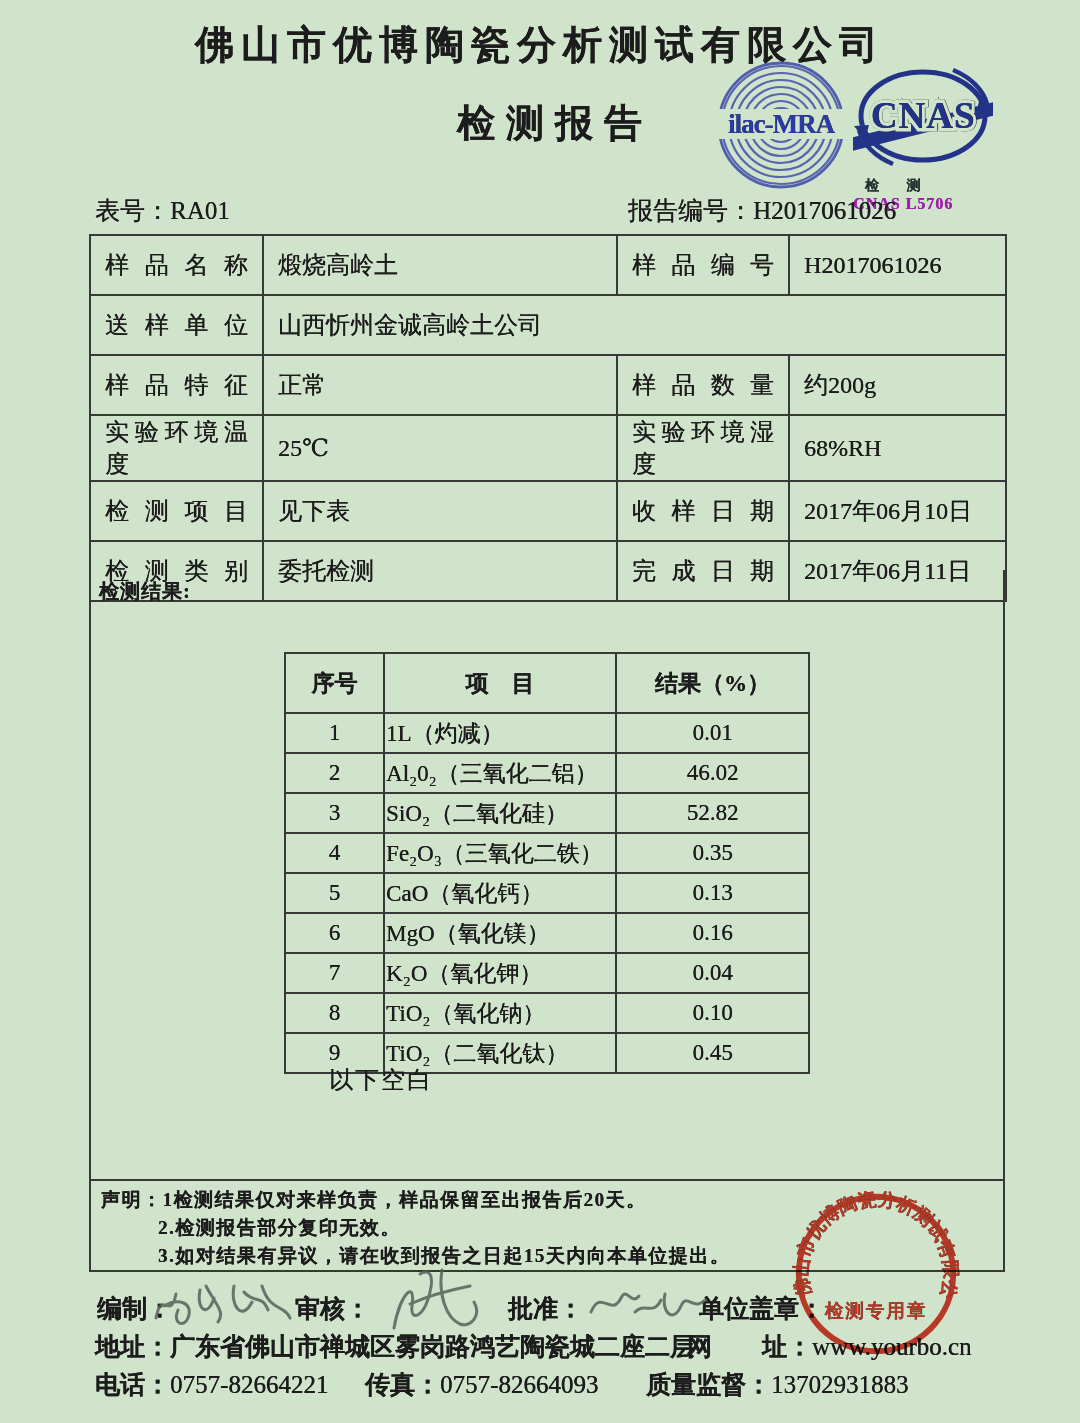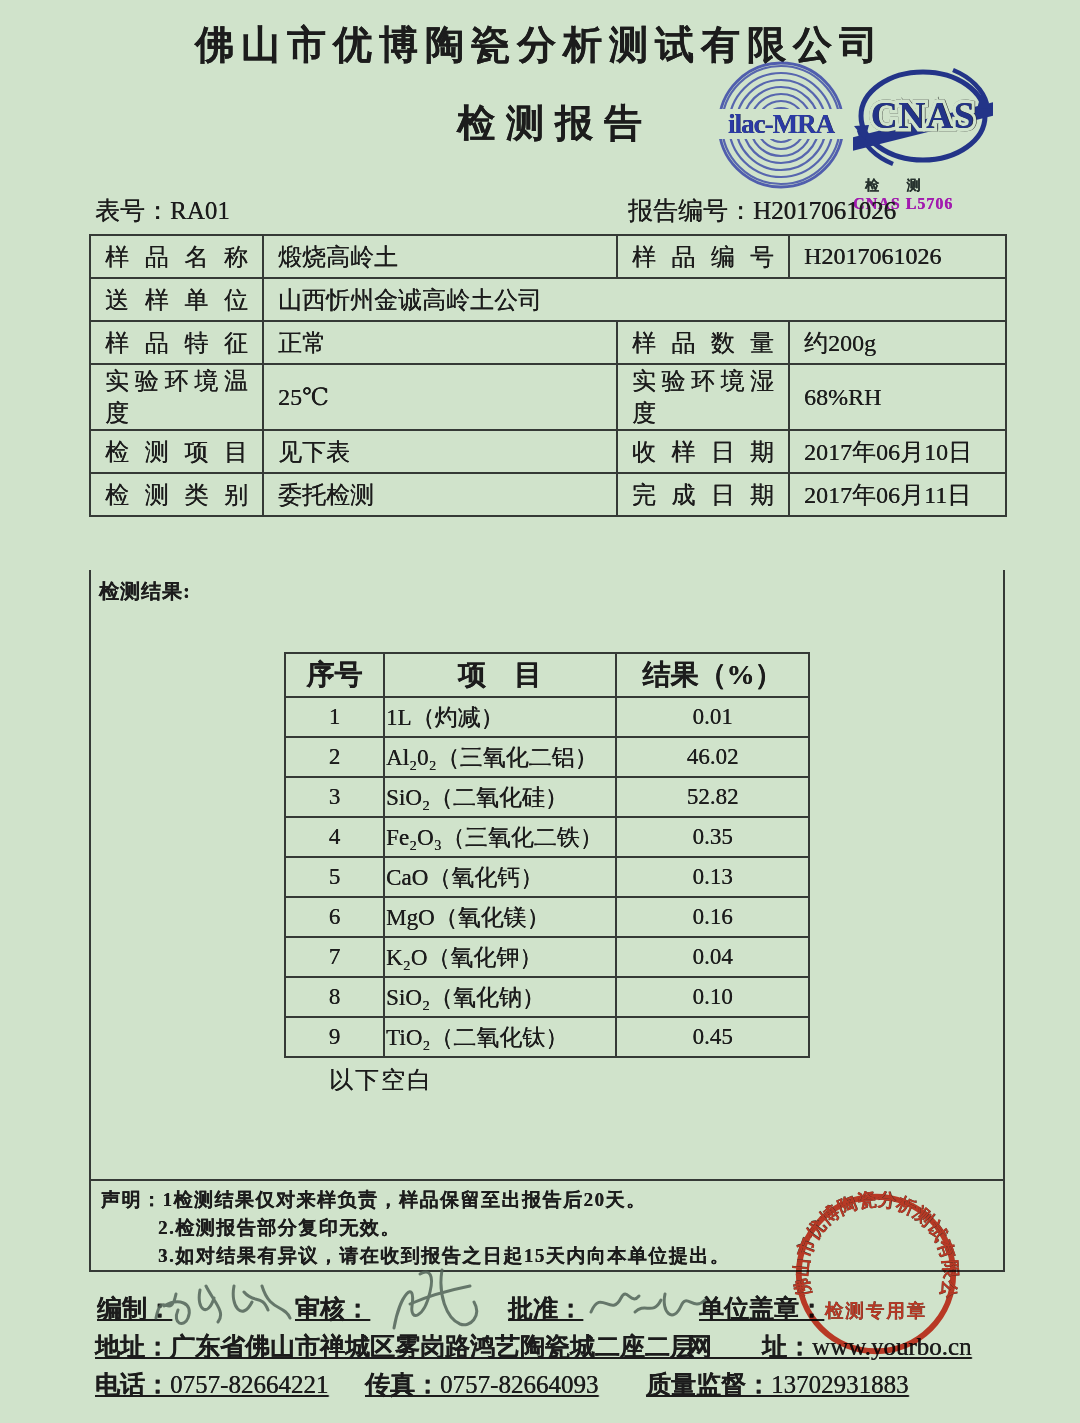--- a/index.html
+++ b/index.html
@@ -32,49 +32,49 @@
 
   
   .meta-left  { top:194px; left:95px;  font-size:25px; }
   .meta-right { top:194px; left:628px; font-size:25px; }
 
   
   table { border-collapse:collapse; table-layout:fixed; }
   td,th { border:2px solid #353a36; box-sizing:border-box; }
 
   .info-table { top:234px; left:89px; width:916px; }
-  .info-table td { height:43px; font-size:24px; padding:0 14px; }
+  .info-table td { height:60px; font-size:24px; padding:0 14px; }
   .info-table td.lbl { text-align:justify; text-align-last:justify; }
   .info-table td.val { text-align:left; }
 
   
   .results-box {
     top:570px; left:89px; width:916px; height:611px;
     border:2px solid #353a36; border-top:none; box-sizing:border-box;
   }
   .section-label { top:578px; left:99px; font-size:20px; font-weight:bold; letter-spacing:1px; }
   .results-table { top:652px; left:284px; width:524px; }
-  .results-table th { height:44px; font-size:28px; font-weight:bold; text-align:center; }
+  .results-table th { height:60px; font-size:23px; font-weight:bold; text-align:center; }
   .results-table td { height:40px; font-size:23px; }
   .results-table td.col-no { text-align:center; }
   .results-table td.col-item { text-align:left; }
   .results-table td.col-result { text-align:center; }
   .end-note { top:1064px; left:329px; font-size:24px; letter-spacing:2px; }
 
   
   .statement-box {
     top:1181px; left:89px; width:916px; height:91px;
     border:2px solid #353a36; border-top:none; box-sizing:border-box;
     padding:5px 0 0 10px; font-size:19px; font-weight:bold; letter-spacing:1.5px;
   }
   .stmt-line { line-height:28px; white-space:nowrap; }
   .stmt-line.indent { padding-left:57px; }
 
   
-  .footer-label { font-size:25px; font-weight:bold; white-space:nowrap;text-decoration:underline; }
+  .footer-label { font-size:25px; font-weight:bold; white-space:nowrap; }
   .f-bianzhi  { top:1292px; left:97px; }
   .f-shenhe   { top:1292px; left:295px; }
   .f-pizhun   { top:1292px; left:508px; }
   .f-gaizhang { top:1292px; left:699px; }
   .f-addr     { top:1330px; left:95px; }
   .f-web      { top:1330px; left:687px; }
   .f-tel      { top:1368px; left:95px; }
   .f-fax      { top:1368px; left:365px; }
   .f-qa       { top:1368px; left:646px; }
   .inline-val { font-weight:normal; }
@@ -222,21 +222,21 @@
           <td class="col-item">MgO（氧化镁）</td>
           <td class="col-result">0.16</td>
         </tr>
         <tr>
           <td class="col-no">7</td>
           <td class="col-item">K₂O（氧化钾）</td>
           <td class="col-result">0.04</td>
         </tr>
         <tr>
           <td class="col-no">8</td>
-          <td class="col-item">SiO₂（氧化钠）</td>
+          <td class="col-item">TiO₂（氧化钠）</td>
           <td class="col-result">0.10</td>
         </tr>
         <tr>
           <td class="col-no">9</td>
           <td class="col-item">TiO₂（二氧化钛）</td>
           <td class="col-result">0.45</td>
         </tr>
       </tbody>
   </table>
   <div class="abs end-note">以下空白</div>

